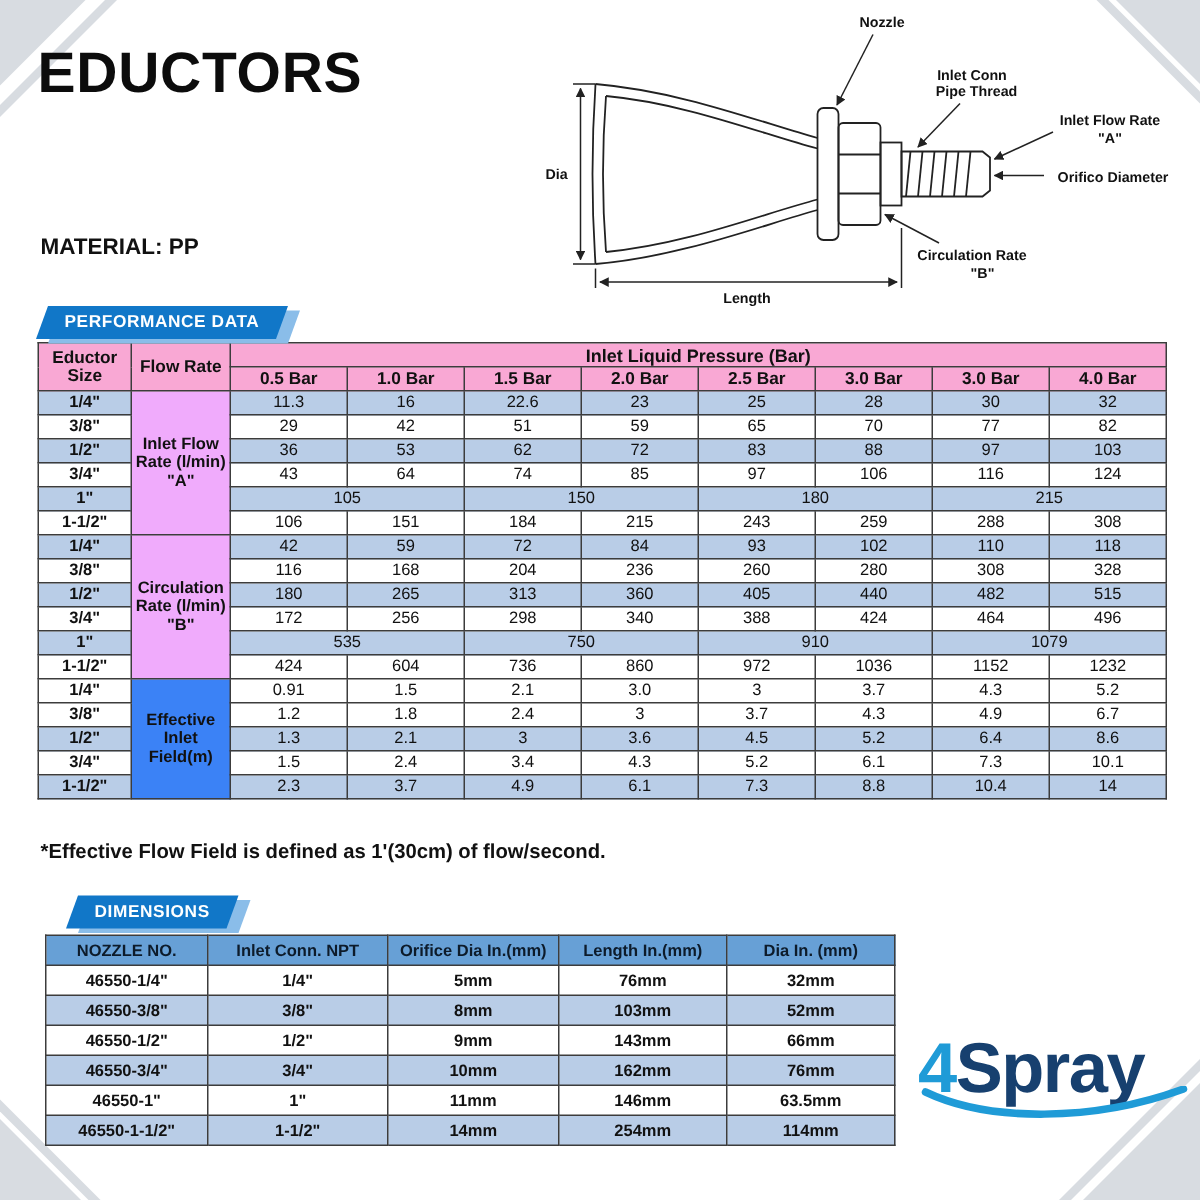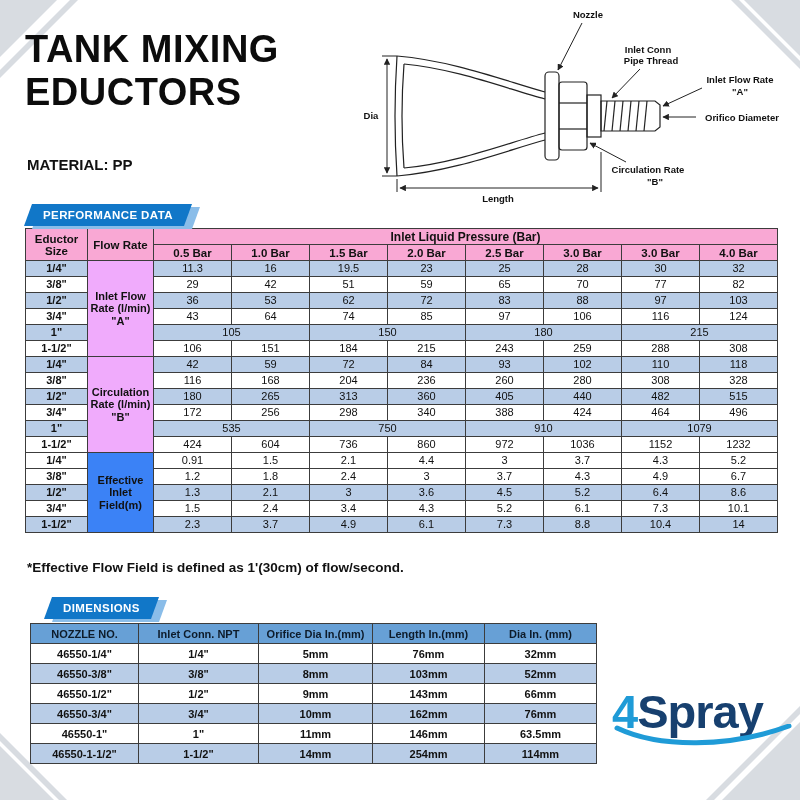--- a/index.html
+++ b/index.html
@@ -53,21 +53,20 @@
     <polygon points="800,0 744,0 800,56"></polygon>
     <polygon points="731,0 739,0 800,61 800,69"></polygon>
     <polygon points="0,800 0,746 54,800"></polygon>
     <polygon points="0,733 0,741 59,800 67,800"></polygon>
     <polygon points="800,800 800,722 722,800"></polygon>
     <polygon points="800,706 800,714 714,800 706,800"></polygon>
   </g>
 </svg>
 
 <div class="title">
-  <div>TANK MIXING</div>
   <div>EDUCTORS</div>
 </div>
 <div class="material">MATERIAL: PP</div>
 
 <svg class="diagram" width="445" height="208" viewBox="0 0 445 208">
   <defs>
     <marker id="arr" viewBox="0 0 10 10" refX="9" refY="5" markerWidth="6.5" markerHeight="6.5" orient="auto-start-reverse">
       <path d="M0,0 L10,5 L0,10 z" fill="#222"></path>
     </marker>
   </defs>
@@ -158,21 +157,21 @@
   <tbody>
       <tr class="stripe">
         <td class="size-cell">1/4"</td>
         <td class="flow-label" rowspan="6">
           <div>Inlet Flow</div>
           <div>Rate (l/min)</div>
           <div>"A"</div>
         </td>
         <td>11.3</td>
         <td>16</td>
-        <td>19.5</td>
+        <td>22.6</td>
         <td>23</td>
         <td>25</td>
         <td>28</td>
         <td>30</td>
         <td>32</td>
       </tr>
       <tr>
         <td class="size-cell">3/8"</td>
         <td>29</td>
         <td>42</td>
@@ -293,21 +292,21 @@
       <tr>
         <td class="size-cell">1/4"</td>
         <td class="flow-label" rowspan="5">
           <div>Effective</div>
           <div>Inlet</div>
           <div>Field(m)</div>
         </td>
         <td>0.91</td>
         <td>1.5</td>
         <td>2.1</td>
-        <td>4.4</td>
+        <td>3.0</td>
         <td>3</td>
         <td>3.7</td>
         <td>4.3</td>
         <td>5.2</td>
       </tr>
       <tr>
         <td class="size-cell">3/8"</td>
         <td>1.2</td>
         <td>1.8</td>
         <td>2.4</td>

